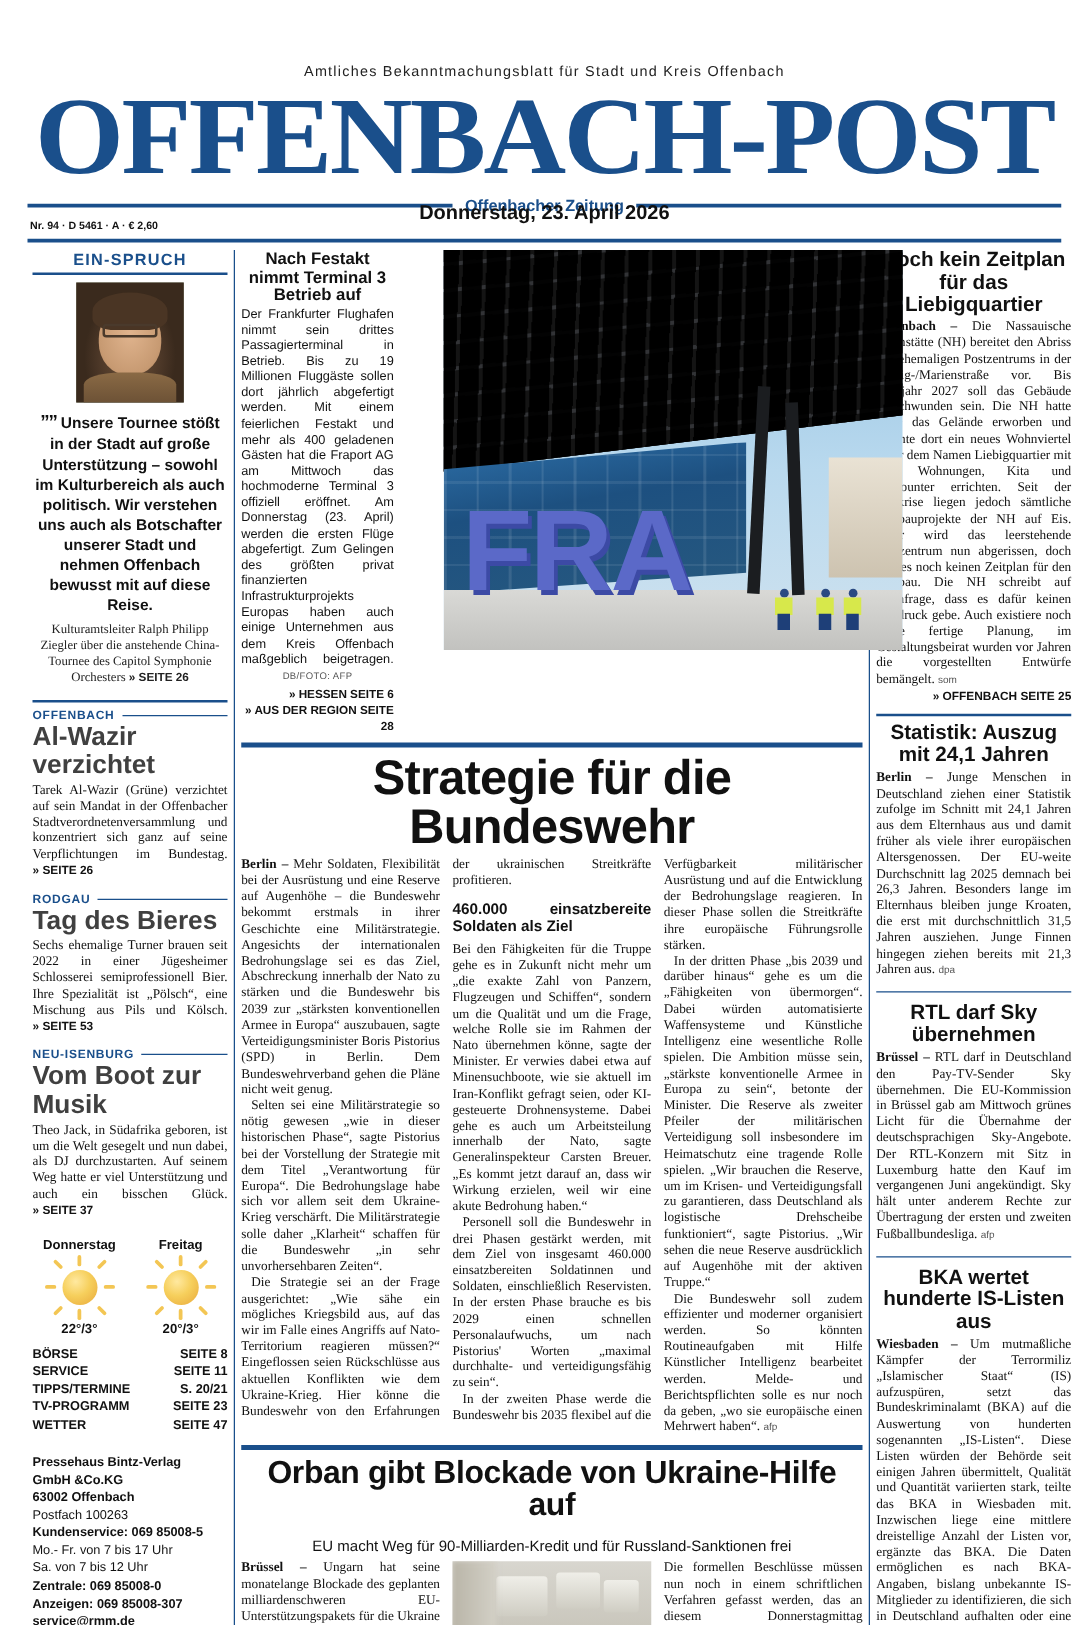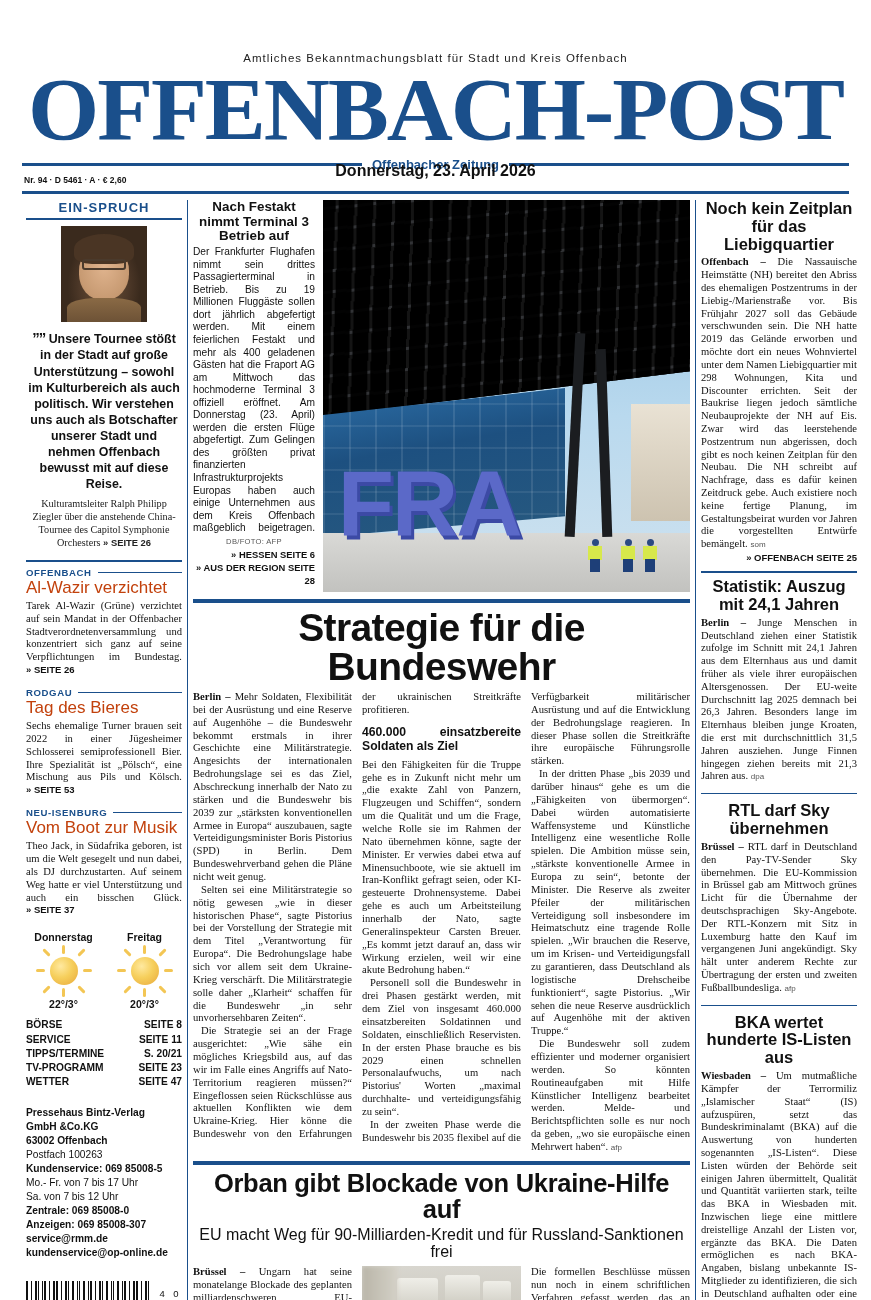--- a/index.html
+++ b/index.html
@@ -108,21 +108,21 @@
   }
   .quote-attr b { font-family: "Liberation Sans", sans-serif; font-size: 9.4px; }
 
   .sect-rule { height: 2px; background: #1a4f8b; margin: 8px 0 5px 0; }
   .sect-label-row { display: flex; align-items: center; gap: 6px; margin-bottom: 1px; }
   .sect-label {
     font-weight: 700; font-size: 9.6px; letter-spacing: .6px; color: #1a4f8b;
     white-space: nowrap;
   }
   .sect-label-rule { flex: 1; height: 1px; background: #1a4f8b; }
-  .brief-hd { font-weight: 400; font-size: 17px; line-height: 1.08; margin: 1px 0 3px 0; color: #c2410c; }
+  .brief-hd { font-weight: 700; font-size: 21px; line-height: 1.08; margin: 1px 0 3px 0; color: #404040; }
   .brief-body {
     font-family: "Liberation Serif", serif; font-size: 10.6px; line-height: 1.21;
     text-align: justify; color: #111;
   }
   .page-ref { font-family: "Liberation Sans", sans-serif; font-weight: 700; font-size: 9.5px; white-space: nowrap; }
 
   
   .weather { display: flex; gap: 6px; margin-top: 14px; }
   .wx { flex: 1; text-align: center; }
   .wx-day { font-weight: 700; font-size: 10.5px; margin-bottom: 2px; }
@@ -152,22 +152,23 @@
   .center-top { display: grid; grid-template-columns: 122px 1fr; gap: 8px; }
   .teaser-hd { font-weight: 700; font-size: 13.4px; line-height: 1.10; text-align: center; margin-bottom: 2px; }
   .teaser-body {
     font-family: "Liberation Sans", sans-serif; font-size: 10.2px; line-height: 1.23;
     text-align: justify; text-align-last: center; color: #111;
   }
   .credit { font-size: 7.6px; color: #555; letter-spacing: .3px; }
   .teaser-refs { text-align: right; font-weight: 700; font-size: 9.4px; line-height: 1.35; margin-top: 2px; }
 
   .photo-fra {
-    width: 100%; height: 392px; position: relative; overflow: hidden;
+    width: 100%; height: 320px; position: relative; overflow: hidden;
     background: linear-gradient(180deg,#8fbfe0 0%, #b9d9ee 55%, #cfe2ef 100%);
+    margin-left: 32px;
   }
   .fra-canopy {
     position: absolute; left: -6%; top: -2%; width: 112%; height: 58%;
     background:
       repeating-linear-gradient(92deg, rgba(0,0,0,.92) 0 16px, rgba(255,255,255,.07) 16px 19px),
       repeating-linear-gradient(2deg, rgba(0,0,0,.92) 0 18px, rgba(255,255,255,.06) 18px 21px),
       #14161a;
     transform: skewY(-7deg); transform-origin: left top;
   }
   .fra-glass {
@@ -217,21 +218,21 @@
   }
   .story-cols-3 p { margin-bottom: 0; text-indent: 0; }
   .story-cols-3 p + p { text-indent: 8px; }
   .sub-hd {
     font-family: "Liberation Sans", sans-serif; font-weight: 700;
     font-size: 12.2px; line-height: 1.15; margin: 8px 0 6px 0; break-inside: avoid;
   }
   .src { font-family: "Liberation Sans", sans-serif; font-size: 8px; color: #555; }
 
   .lead2-hd { font-weight: 700; font-size: 25.5px; line-height: 1.02; text-align: center; letter-spacing: -.3px; }
-  .lead2-sub { text-align: center; font-size: 16px; line-height: 1.1; margin-top: 4px; }
+  .lead2-sub { text-align: center; font-size: 12px; line-height: 1.1; margin-top: 14px; }
 
   .orban-grid { display: grid; grid-template-columns: 1fr 1fr 1fr; gap: 10px; margin-top: 5px; }
   .photo-oil { width: 100%; height: 145px; position: relative; overflow: hidden;
     background: linear-gradient(180deg,#d8d6cf 0%, #c6c3b8 45%, #a9a497 100%); }
   .oil-tank { position: absolute; background: linear-gradient(180deg,#efeee8,#cfcdc3); border-radius: 3px; }
   .oil-fg { position: absolute; left: 0; bottom: 0; width: 30%; height: 100%;
     background: linear-gradient(90deg,#b9b5a8,#d3d0c6); filter: blur(2px); }
   .col-body {
     font-family: "Liberation Serif", serif; font-size: 10.6px; line-height: 1.215;
     text-align: justify; hyphens: auto;

